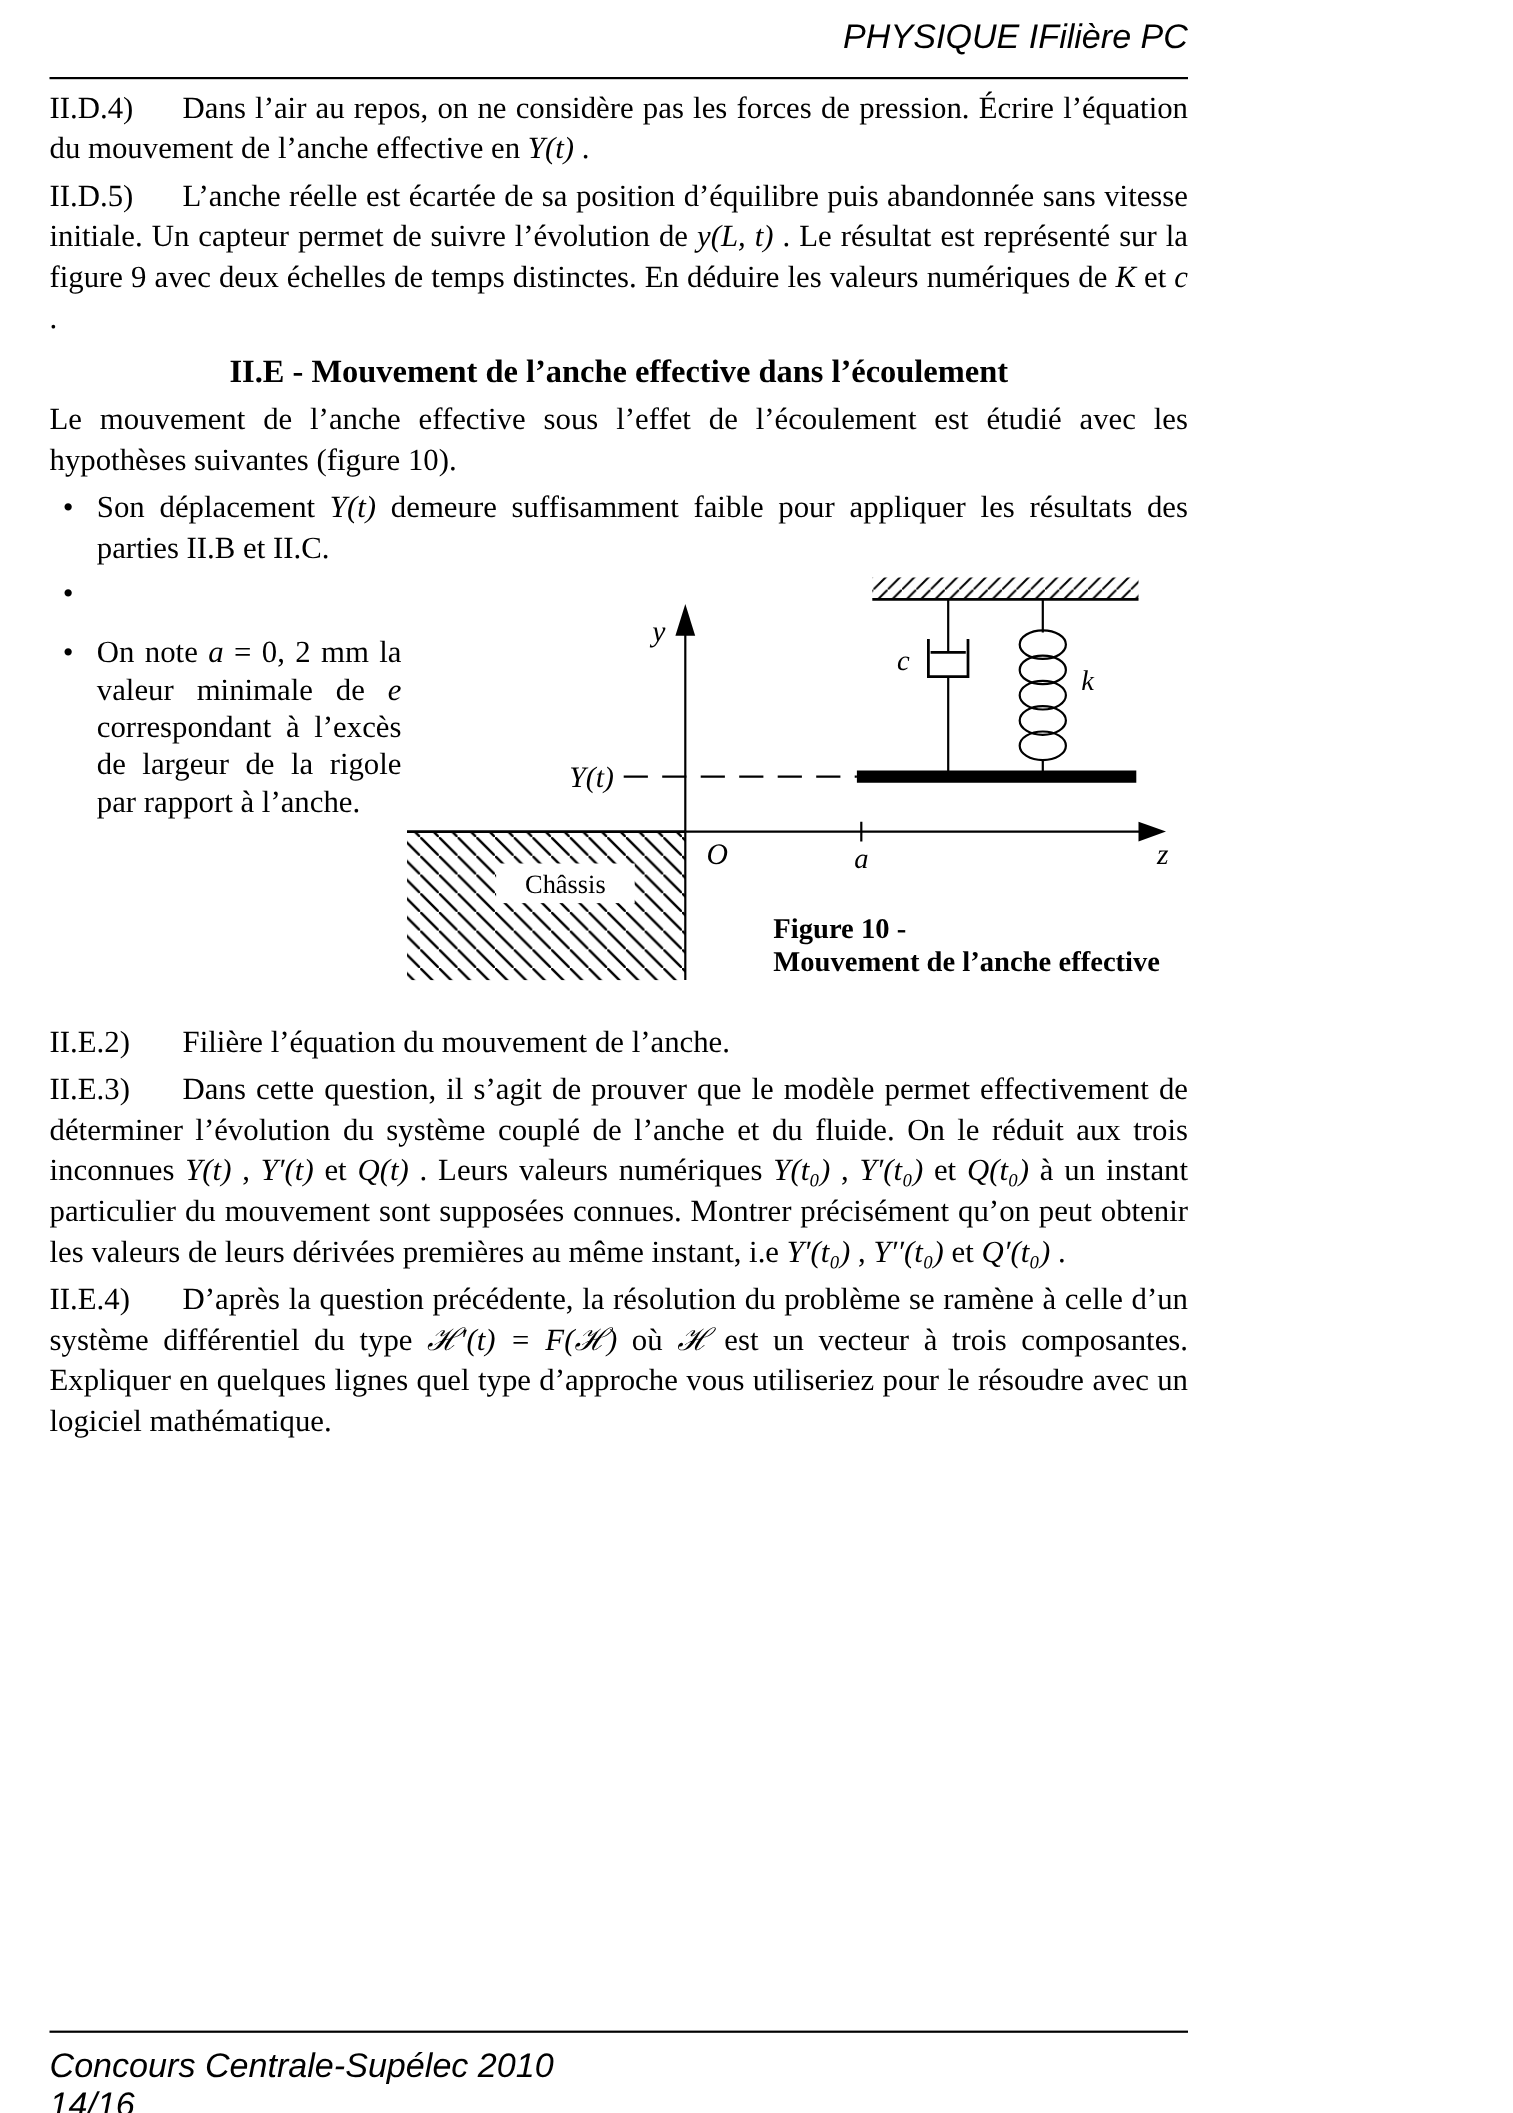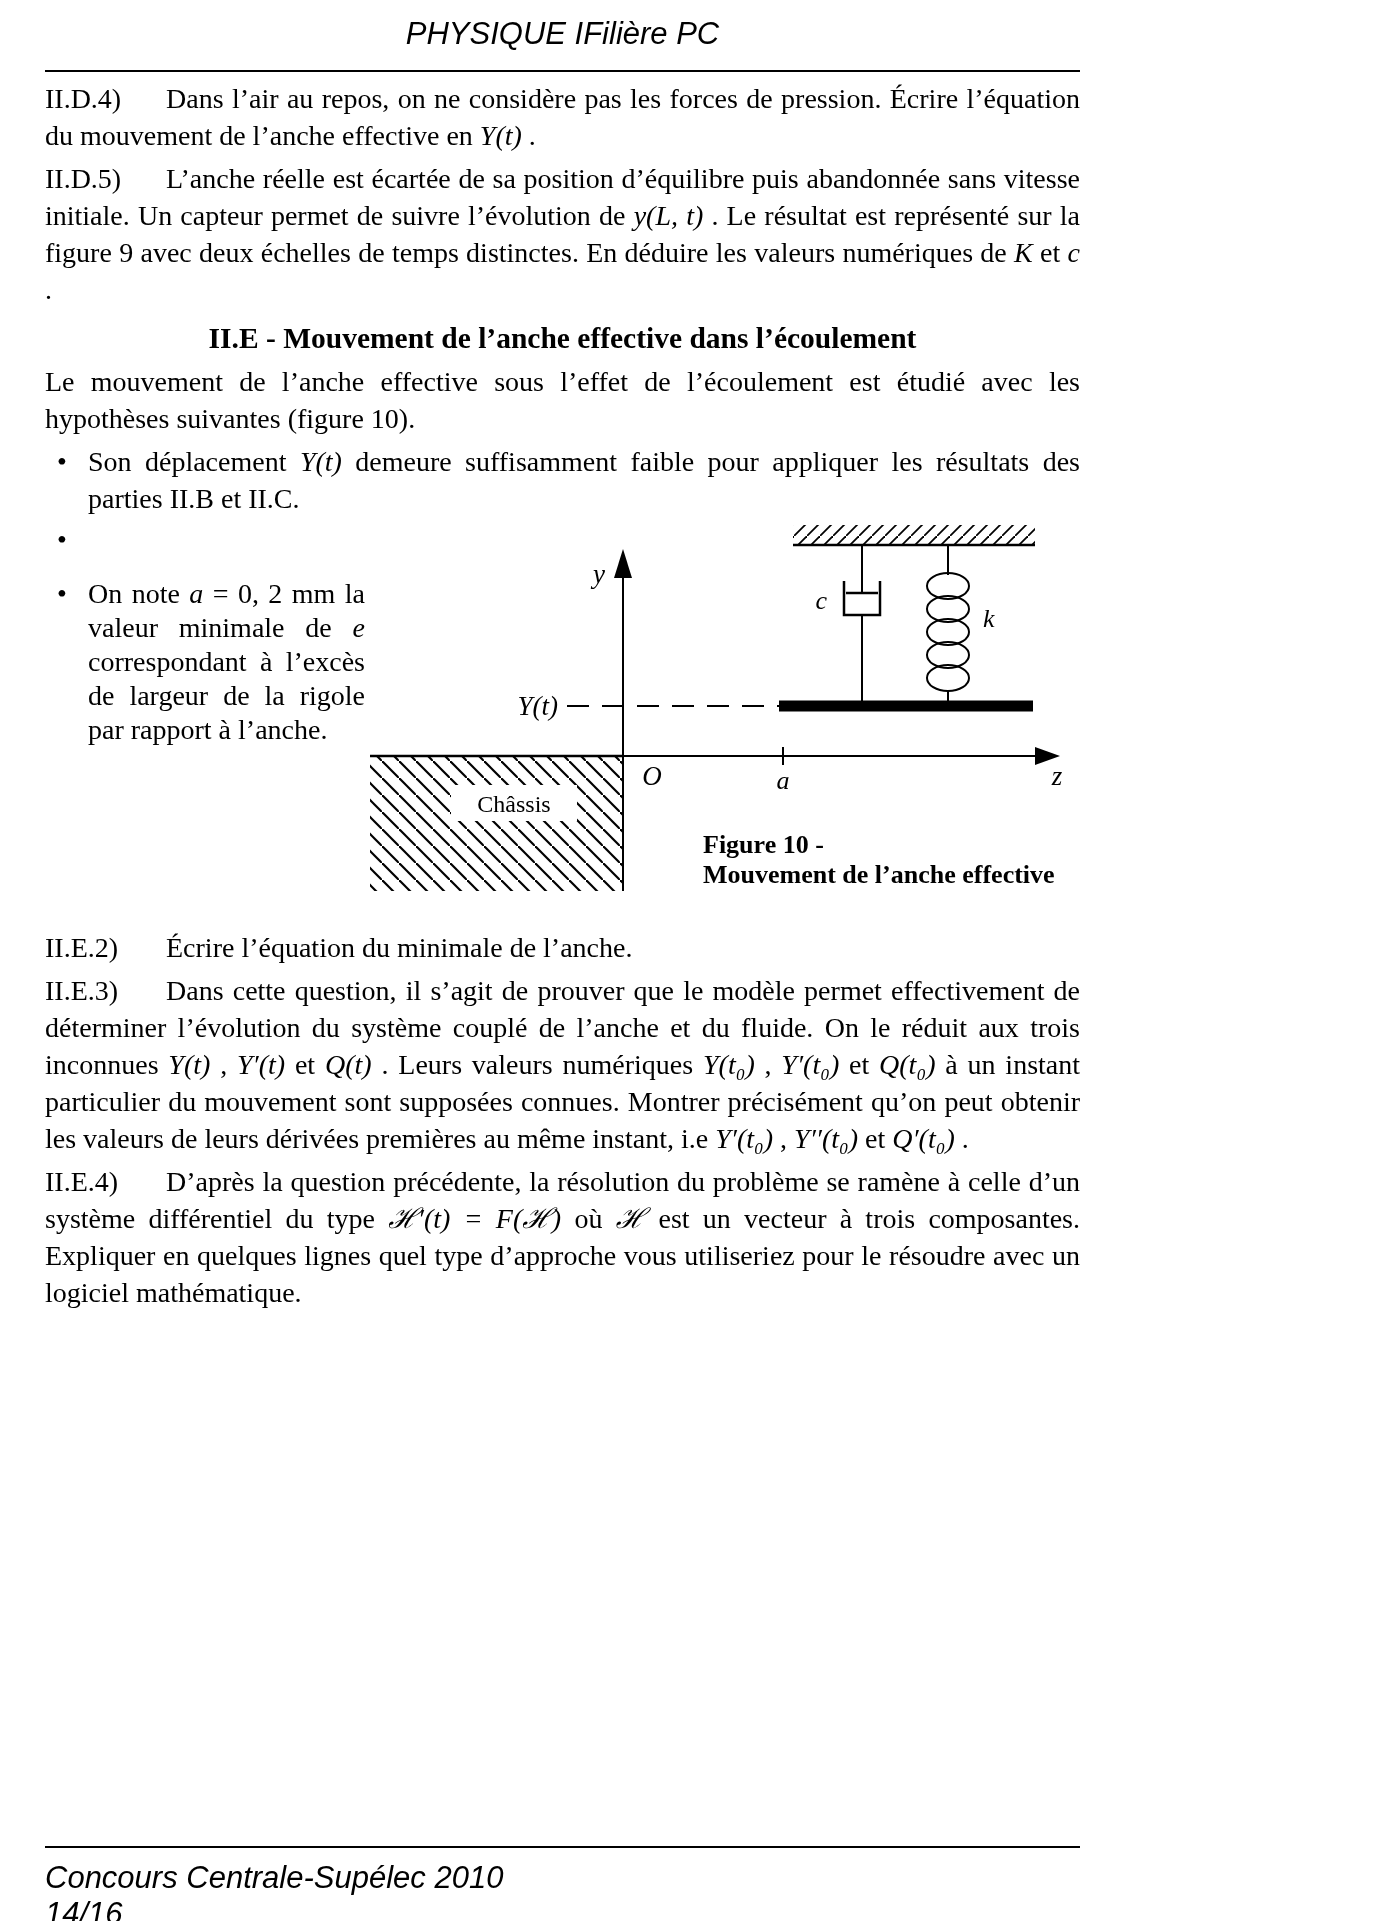--- a/index.html
+++ b/index.html
@@ -10,21 +10,21 @@
     height: 1921px;
     background: #ffffff;
     color: #000000;
     font-family: "Liberation Serif", serif;
     font-size: 28px;
     overflow: hidden;
   }
   .header {
     position: absolute;
     top: 16px; left: 45px; width: 1035px;
-    display: flex; justify-content: center;
+    display: flex; justify-content: flex-end;
     font-family: "Liberation Sans", sans-serif;
     font-style: italic;
     font-size: 31px;
   }
   .header-rule {
     position: absolute;
     top: 70px; left: 45px; width: 1035px;
     border-top: 2.5px solid #000;
   }
   .main {
@@ -165,21 +165,21 @@
           <text class="fig-math" x="618" y="104" font-size="26" text-anchor="start">k</text>
 
           <text class="fig-caption" x="338" y="330" font-size="26">Figure 10 -</text>
           <text class="fig-caption" x="338" y="360" font-size="26">Mouvement de l’anche effective</text>
         </svg>
       </div>
     </div>
 
 
     <p class="q">
-      <span class="qlabel">II.E.2)</span><span><span class="seg-r">Écrire l’équation du minimale de l’anche.</span></span>
+      <span class="qlabel">II.E.2)</span><span><span class="seg-r">Filière l’équation du mouvement de l’anche.</span></span>
     </p>
 
     <p class="q">
       <span class="qlabel">II.E.3)</span><span><span class="seg-r">Dans cette question, il s’agit de prouver que le modèle permet effectivement de déterminer l’évolution du système couplé de l’anche et du fluide. On le réduit aux trois inconnues </span><span class="seg-m">Y(t)</span><span class="seg-r"> , </span><span class="seg-m">Y′(t)</span><span class="seg-r"> et </span><span class="seg-m">Q(t)</span><span class="seg-r"> . Leurs valeurs numériques </span><span class="seg-m">Y(t₀)</span><span class="seg-r"> , </span><span class="seg-m">Y′(t₀)</span><span class="seg-r"> et </span><span class="seg-m">Q(t₀)</span><span class="seg-r"> à un instant particulier du mouvement sont supposées connues. Montrer précisément qu’on peut obtenir les valeurs de leurs dérivées premières au même instant, i.e </span><span class="seg-m">Y′(t₀)</span><span class="seg-r"> , </span><span class="seg-m">Y′′(t₀)</span><span class="seg-r"> et </span><span class="seg-m">Q′(t₀)</span><span class="seg-r"> .</span></span>
     </p>
 
     <p class="q">
       <span class="qlabel">II.E.4)</span><span><span class="seg-r">D’après la question précédente, la résolution du problème se ramène à celle d’un système différentiel du type </span><span class="seg-m">ℋ′(t) = F(ℋ)</span><span class="seg-r"> où </span><span class="seg-m">ℋ</span><span class="seg-r"> est un vecteur à trois composantes. Expliquer en quelques lignes quel type d’approche vous utiliseriez pour le résoudre avec un logiciel mathématique.</span></span>
     </p>
 

